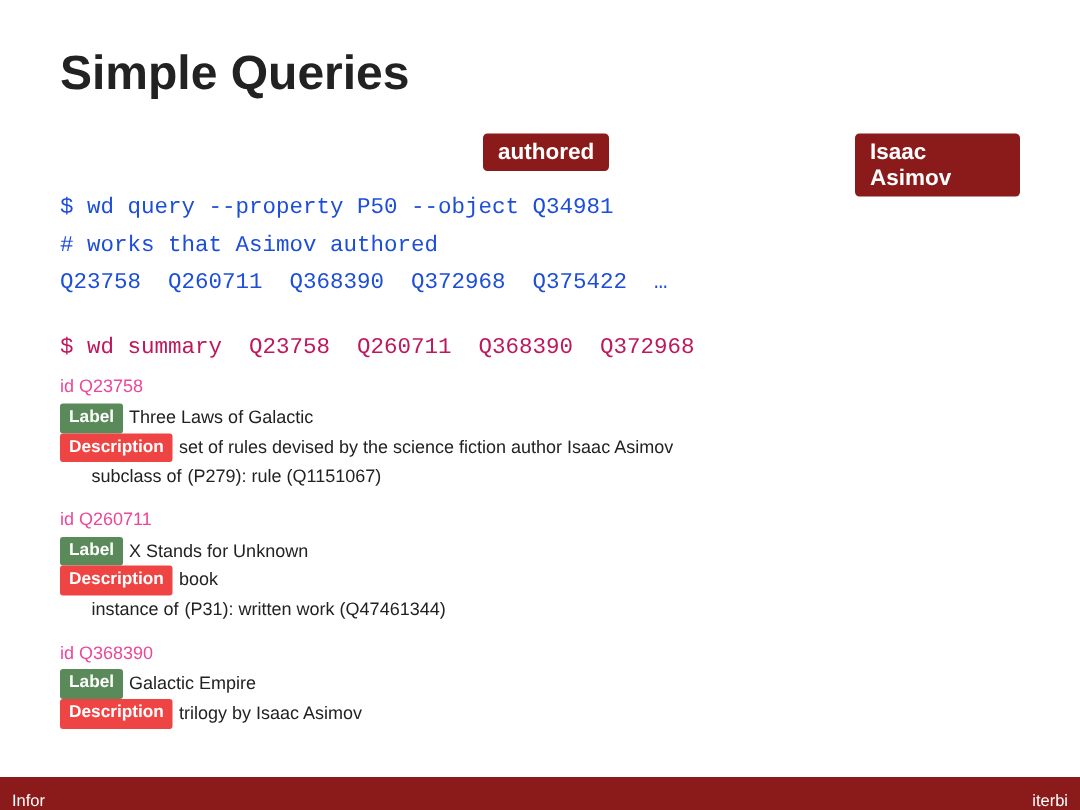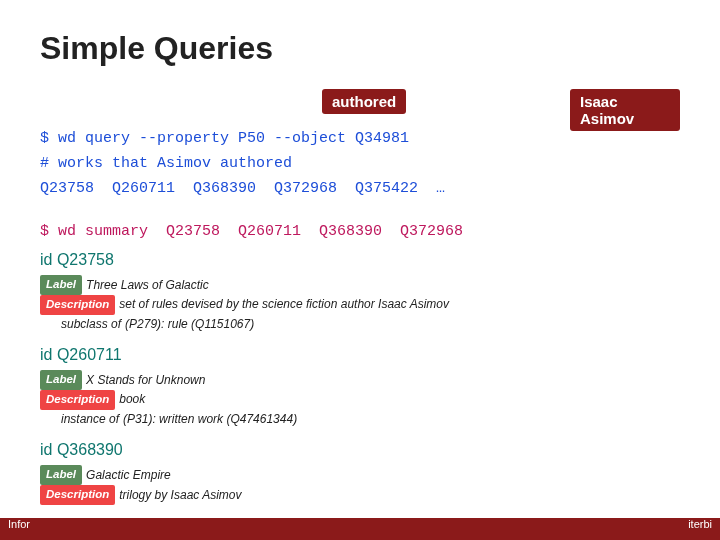--- a/index.html
+++ b/index.html
@@ -93,31 +93,30 @@
       font-size: 12.5px;
       color: #222;
       line-height: 1.55;
     }
 
     .wd-entry {
       margin-bottom: 10px;
     }
 
     .wd-id {
-      color: #0f766e;
-      font-size: 16px;
+      color: #ec4899;
+      font-size: 12px;
       margin-bottom: 2px;
     }
 
     .wd-row {
       display: flex;
-      align-items: center;
+      align-items: flex-start;
       gap: 4px;
       flex-wrap: wrap;
-      font-style: italic;
     }
 
     .wd-badge {
       display: inline-block;
       padding: 1px 6px;
       border-radius: 2px;
       font-size: 11.5px;
       font-weight: bold;
       color: #fff;
       flex-shrink: 0;
@@ -130,21 +129,21 @@
     .wd-plain { font-size: 12px; color: #222; }
 
     .bottom-bar {
       position: absolute;
       bottom: 0;
       left: 0;
       right: 0;
       height: 22px;
       background: #8b1a1a;
       display: flex;
-      align-items: flex-start;
+      align-items: flex-end;
       justify-content: space-between;
       padding: 0 8px;
     }
 
     .bottom-bar-text {
       color: #ffffff;
       font-size: 11px;
       font-family: Arial, sans-serif;
     }
   </style>

